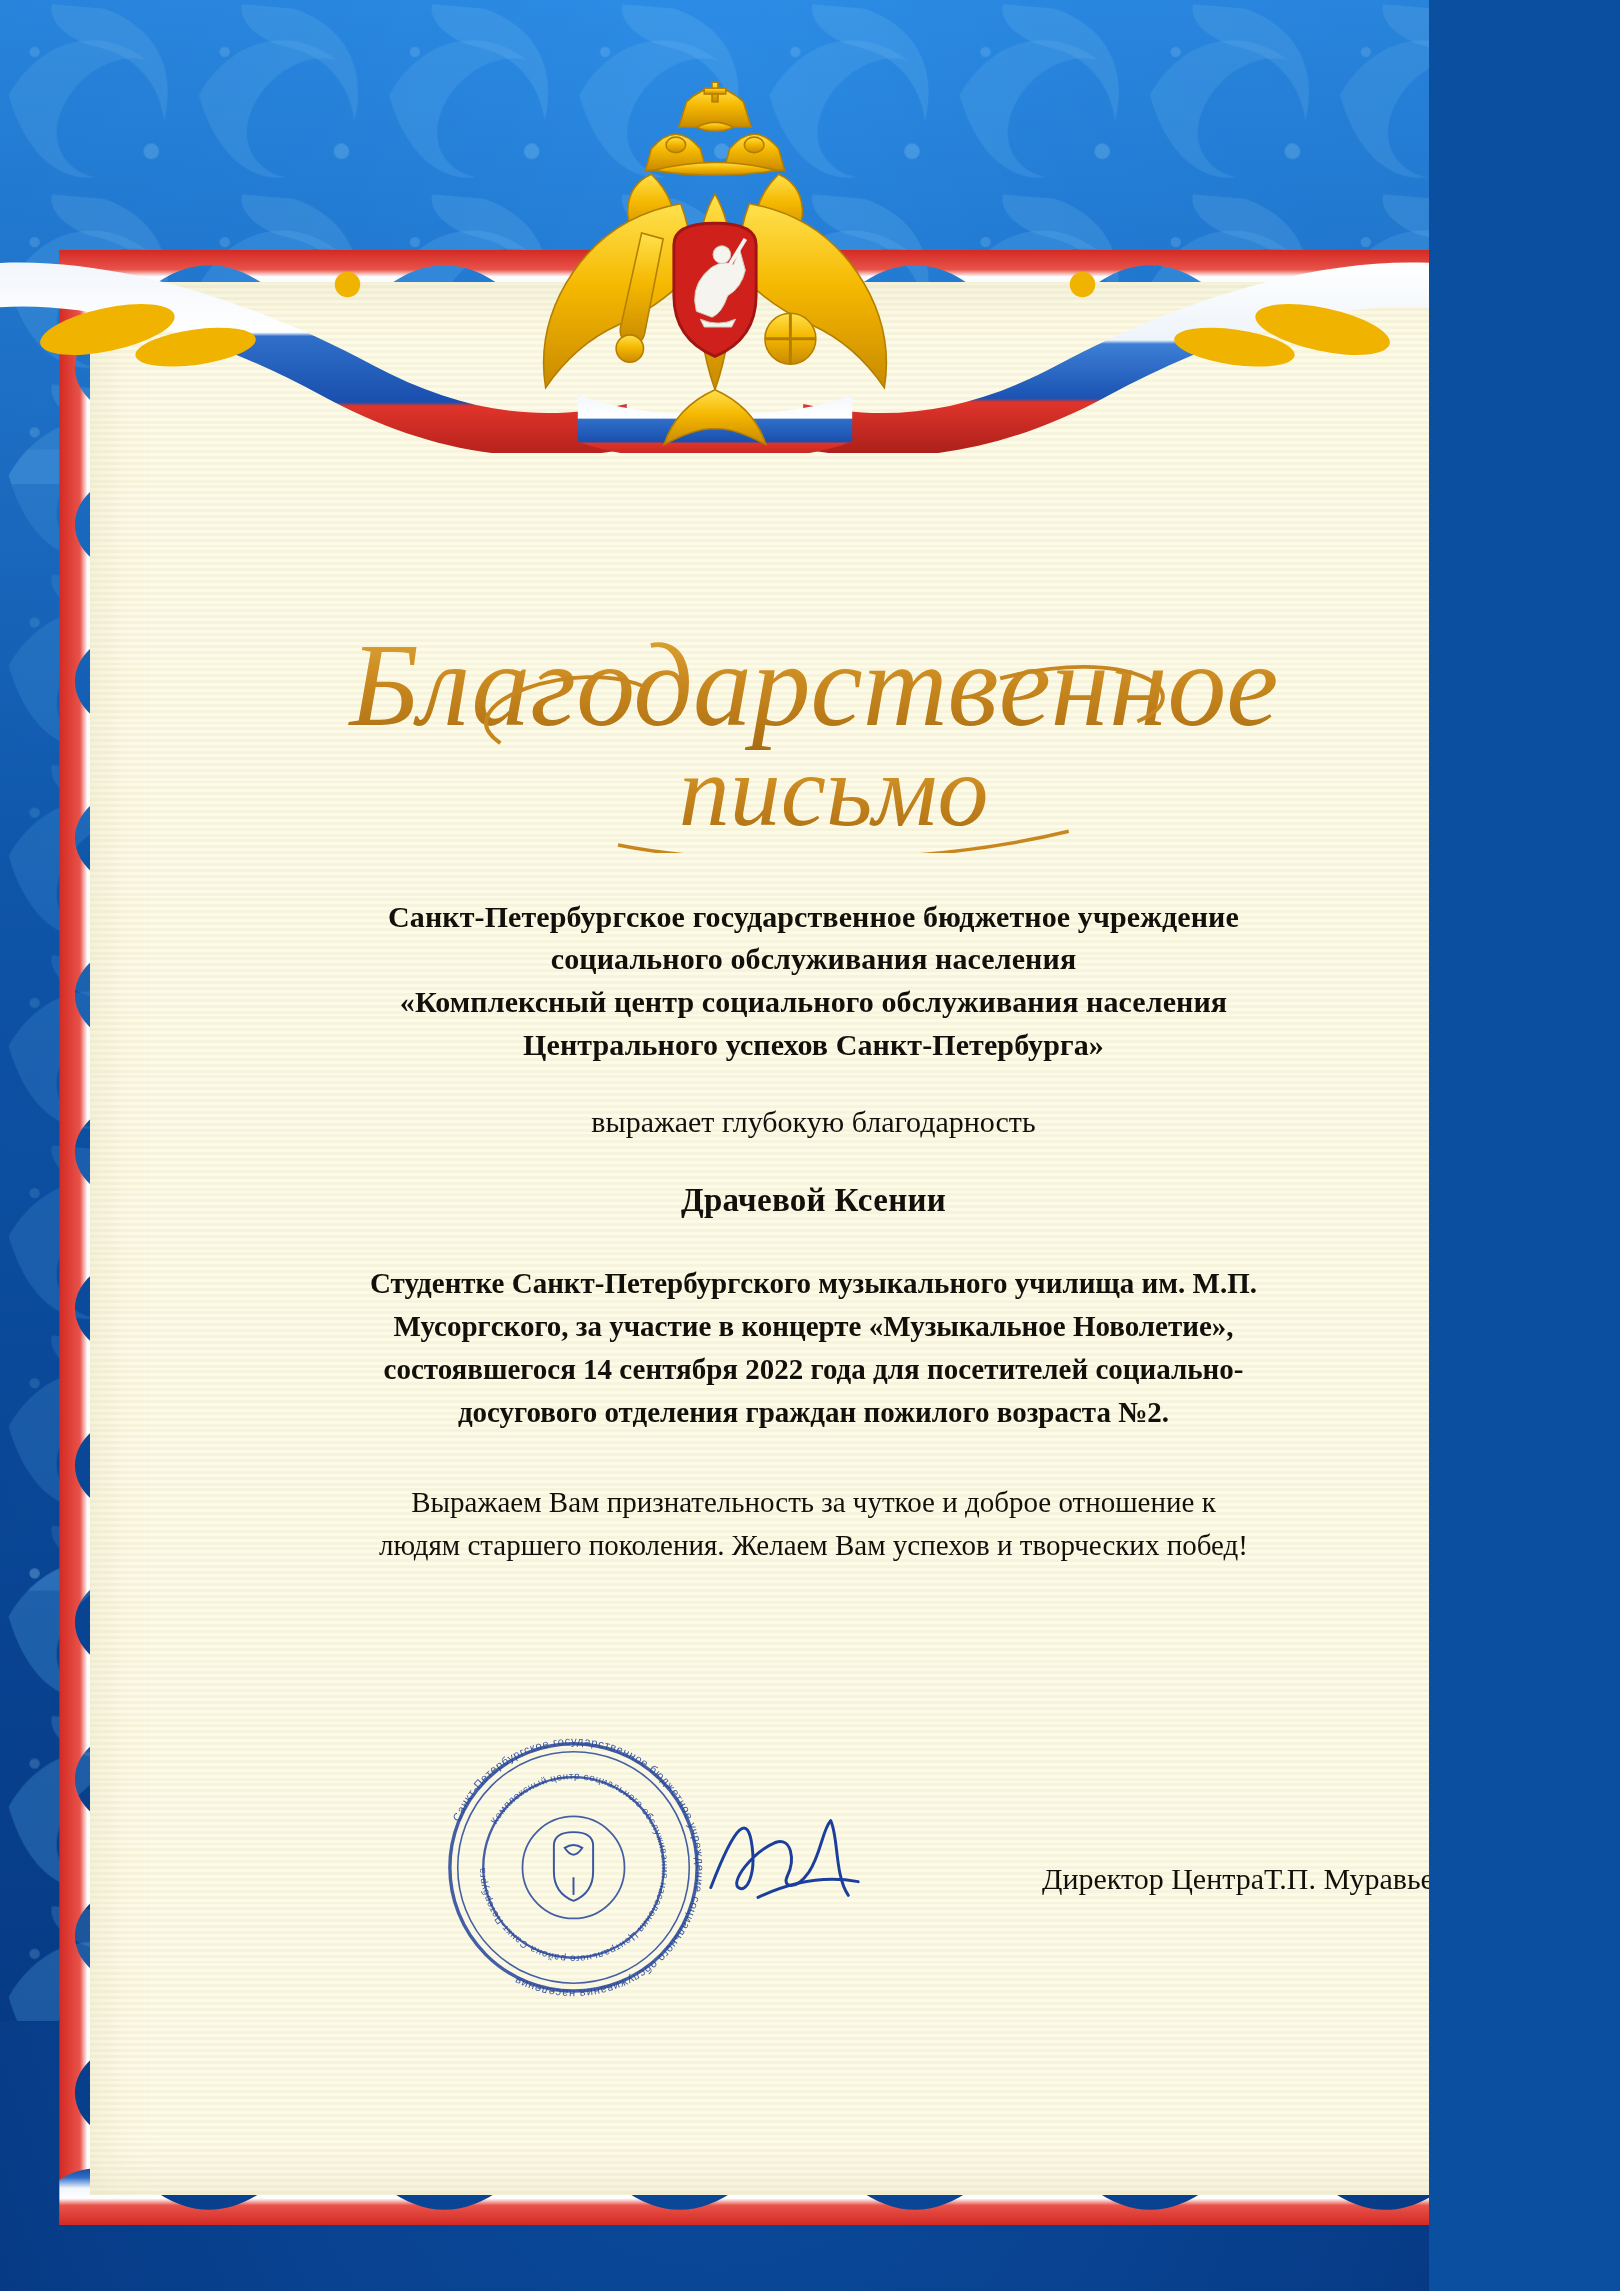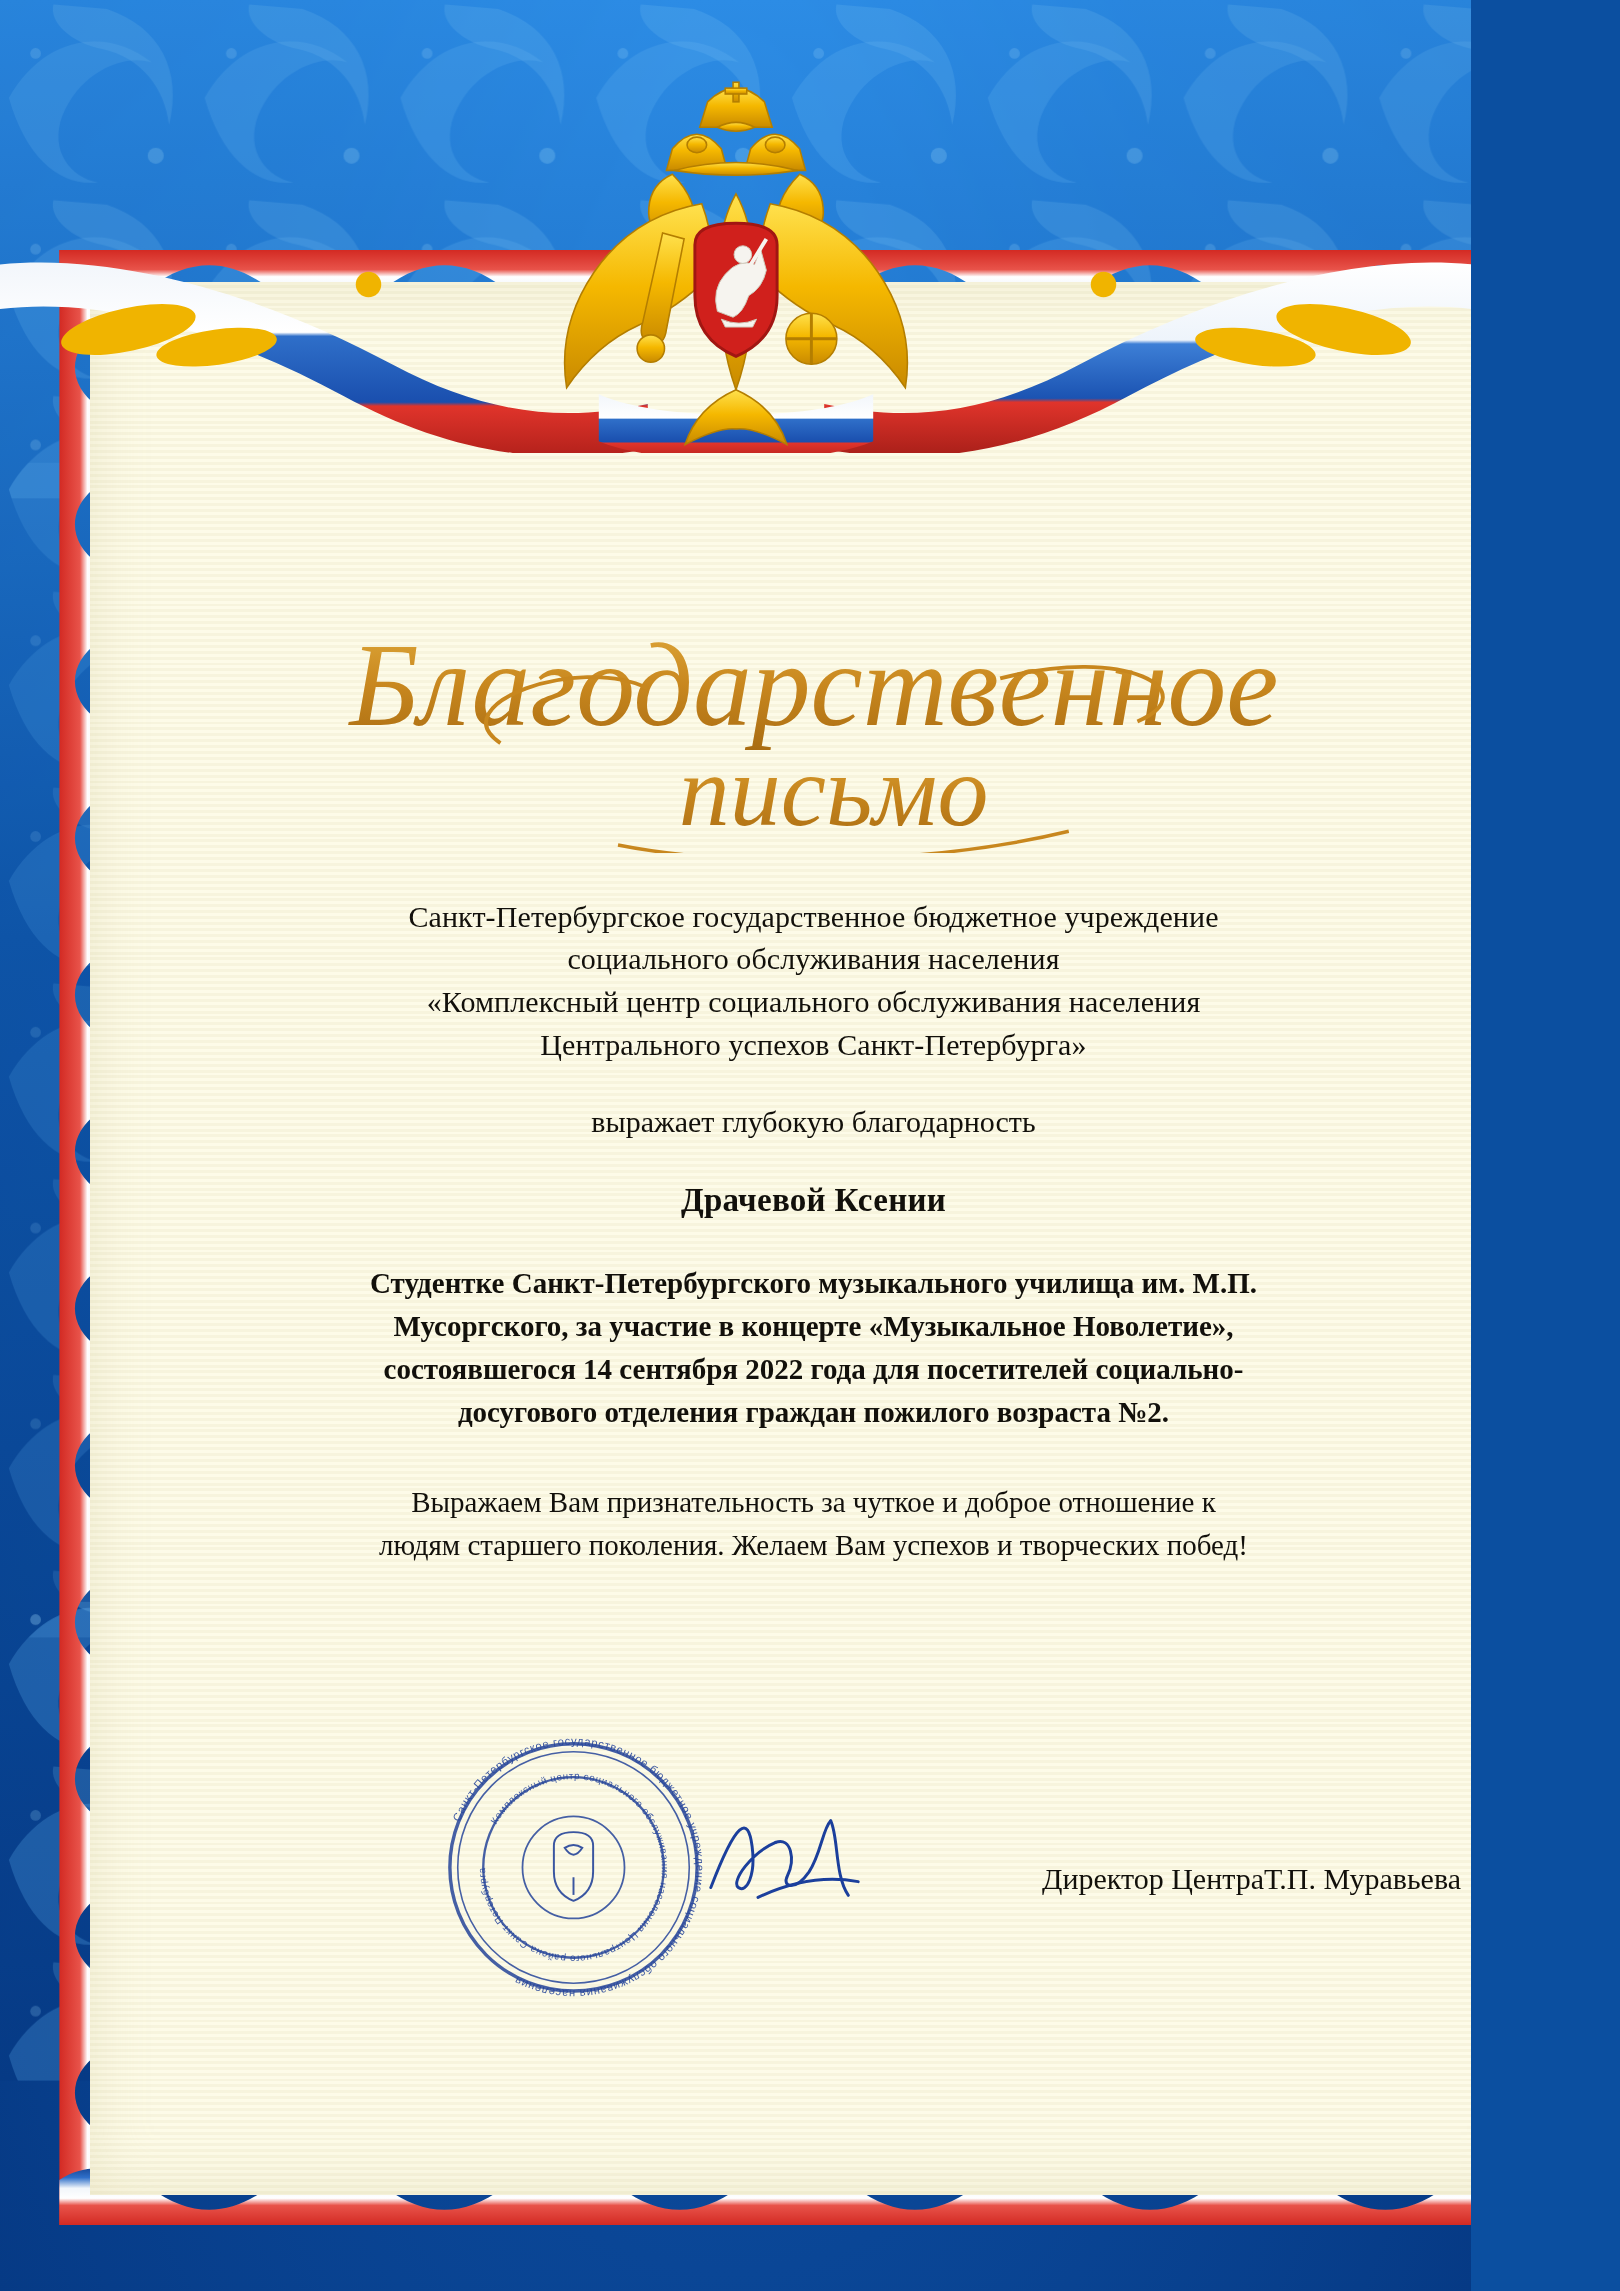--- a/index.html
+++ b/index.html
@@ -16,21 +16,20 @@
   }
 
   
   .certificate {
     position: relative;
     width: 1429px;
     height: 2292px;
     background:
       radial-gradient(ellipse at 50% 8%, #2a86e0 0%, #0f57ab 38%, #0a4696 70%, #063a85 100%);
     overflow: hidden;
-    padding-left: 42px;
   }
   .bg-ornament {
     position: absolute;
     inset: 0;
     pointer-events: none;
     opacity: 0.85;
   }
 
   
   .ribbon-frame {
@@ -97,21 +96,21 @@
     display: block;
   }
 
   .org-block {
     font-size: 30px;
     line-height: 1.42;
     margin: 0 auto;
     width: 1157px;
     letter-spacing: 0.1px;
   }
-  .org-block div { white-space: nowrap; }
+  .org-block div { white-space: nowrap; font-weight: bold; }
 
   .gratitude-line {
     font-size: 30px;
     margin-top: 39px;
   }
 
   .recipient {
     font-size: 33px;
     font-weight: bold;
     margin-top: 43px;

